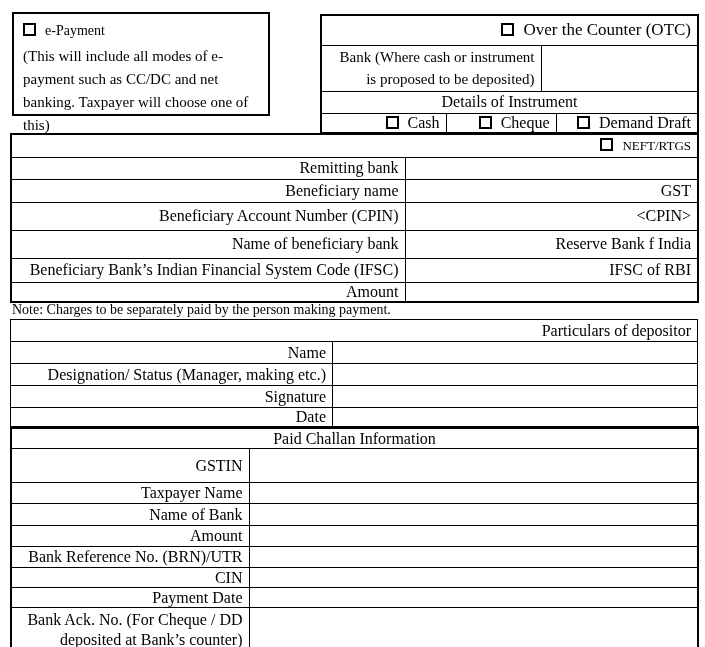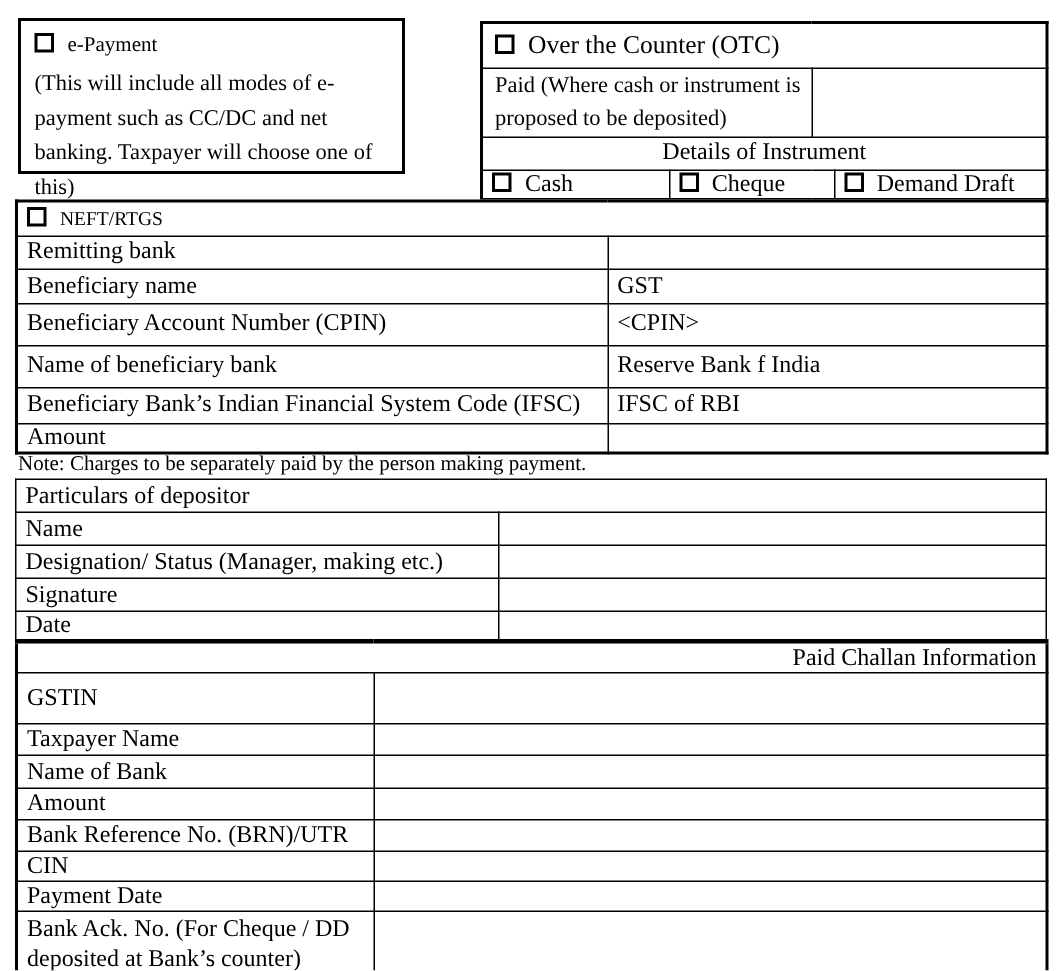--- a/index.html
+++ b/index.html
@@ -20,21 +20,21 @@
   
   .box-epayment {
     position:absolute; left:12px; top:12px; width:258px; height:104px;
     border:2px solid #000; padding:5px 9px 0 9px;
   }
   .opt-line { font-size:14px; line-height:24px; white-space:nowrap; }
   .epay-desc { font-size:15px; line-height:23px; margin-top:2px; }
 
   
   table.ftable { border-collapse:collapse; table-layout:fixed; position:absolute; background:#fff; }
-  table.ftable td { border:1px solid #000; padding:0 6px; vertical-align:middle; font-size:16px; overflow:hidden; }
+  table.ftable td { border:1px solid #000; padding:0 6px; vertical-align:middle; font-size:16px; overflow:hidden;text-align:right; }
 
   
   .otc { left:320px; top:14px; width:377px; border:2px solid #000; }
   .otc td.head { font-size:17px; padding-left:8px; }
   .otc td.banklbl { font-size:15px; line-height:22px; padding-left:8px; }
   .otc td.center { text-align:center; }
   .otc td.opt { white-space:nowrap; }
 
   
   .neft { left:10px; top:133px; width:687px; border:2px solid #000; }
@@ -44,21 +44,21 @@
   .note {
     position:absolute; left:12px; top:301px; width:690px;
     font-size:14px; line-height:18px;
   }
 
   
   .depositor { left:10px; top:319px; width:687px; border:1px solid #000; }
 
   
   .challan { left:10px; top:426px; width:687px; border:2px solid #000; border-top:3px solid #000; }
-  .challan td.center { text-align:right; }
+  .challan td.center { text-align:center; }
   .challan td.wrap2 { line-height:20px; padding-top:2px; padding-bottom:12px; vertical-align:middle; }
 
   td.val { background:#fff; }
 </style>
 </head>
 <body>
 
 <div class="page">
 
   <div class="box-epayment">
@@ -75,21 +75,21 @@
         <col style="width:15px">
         <col style="width:142px">
       </colgroup>
     <tbody>
         <tr style="height:30px">
       <td colspan="4" class="head">
         <span class="cb"></span><span>Over the Counter (OTC)</span>
       </td>
     </tr>
     <tr style="height:46px">
-      <td colspan="2" class="banklbl">Paid (Where cash or instrument is proposed to be deposited)</td>
+      <td colspan="2" class="banklbl">Bank (Where cash or instrument is proposed to be deposited)</td>
       <td colspan="2" class="val"></td>
     </tr>
     <tr style="height:22px">
       <td colspan="4" class="center">Details of Instrument</td>
     </tr>
     <tr style="height:20px">
       <td class="opt">
         <span class="cb"></span><span>Cash</span>
       </td>
       <td colspan="2" class="opt">

